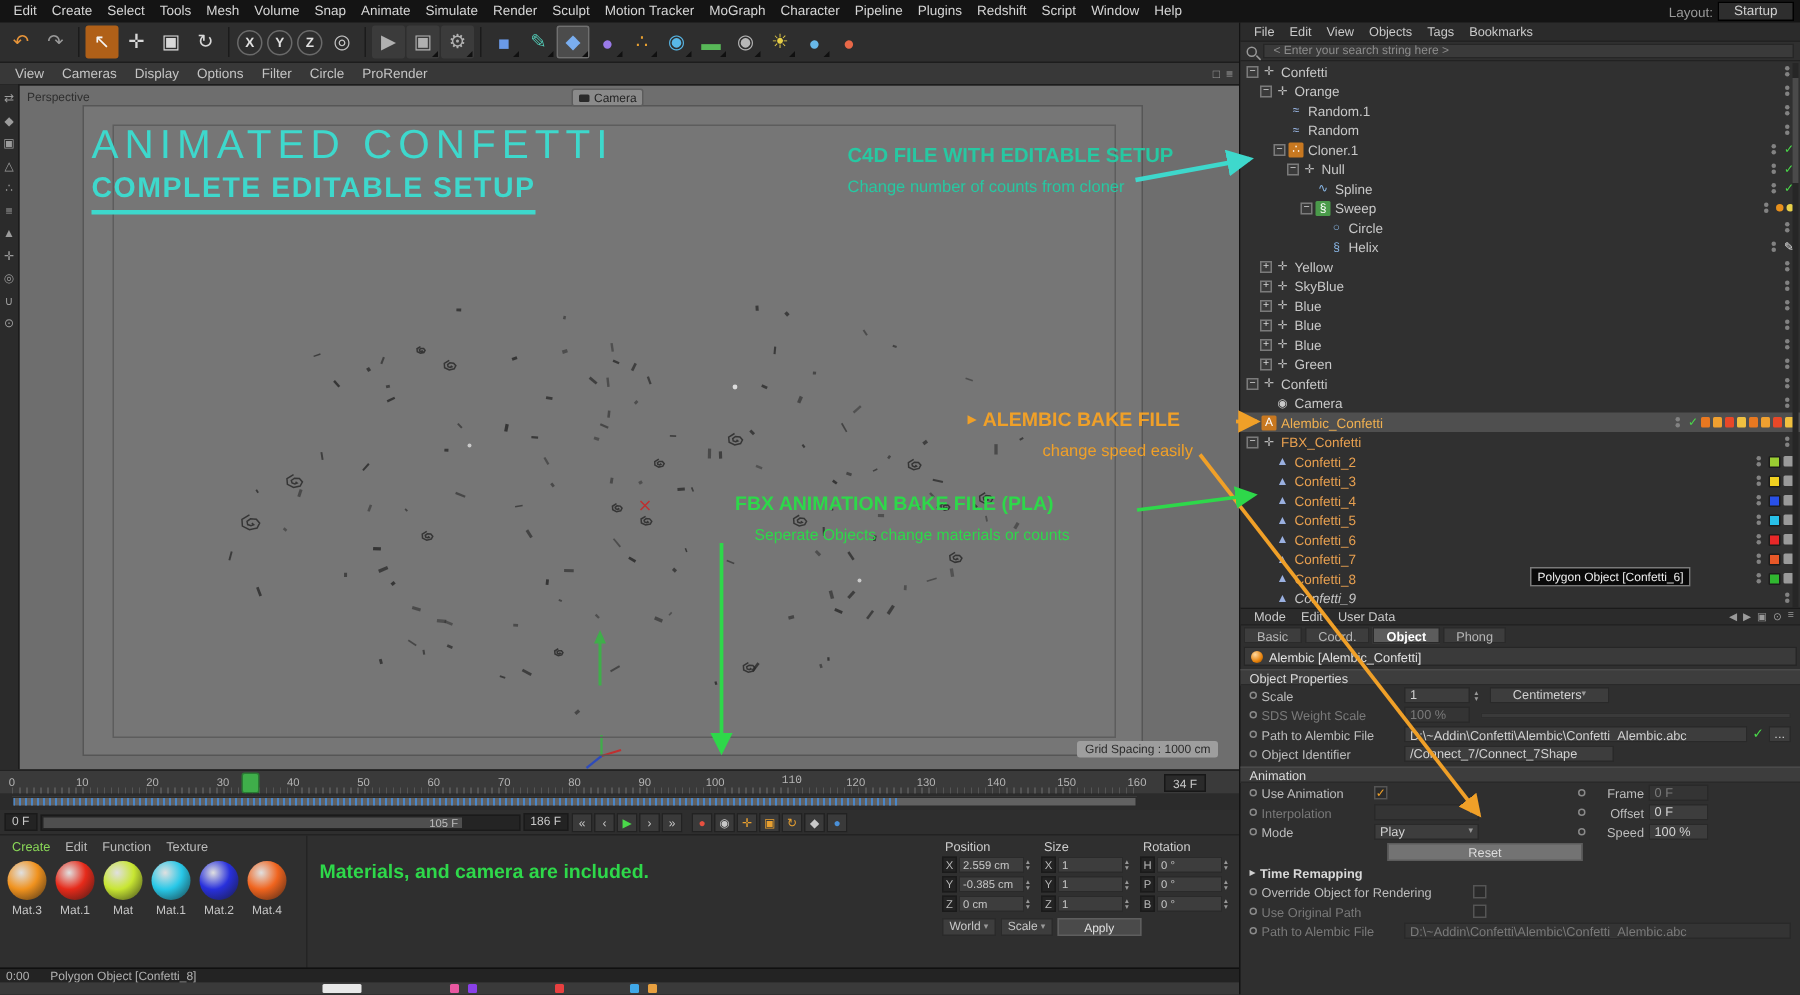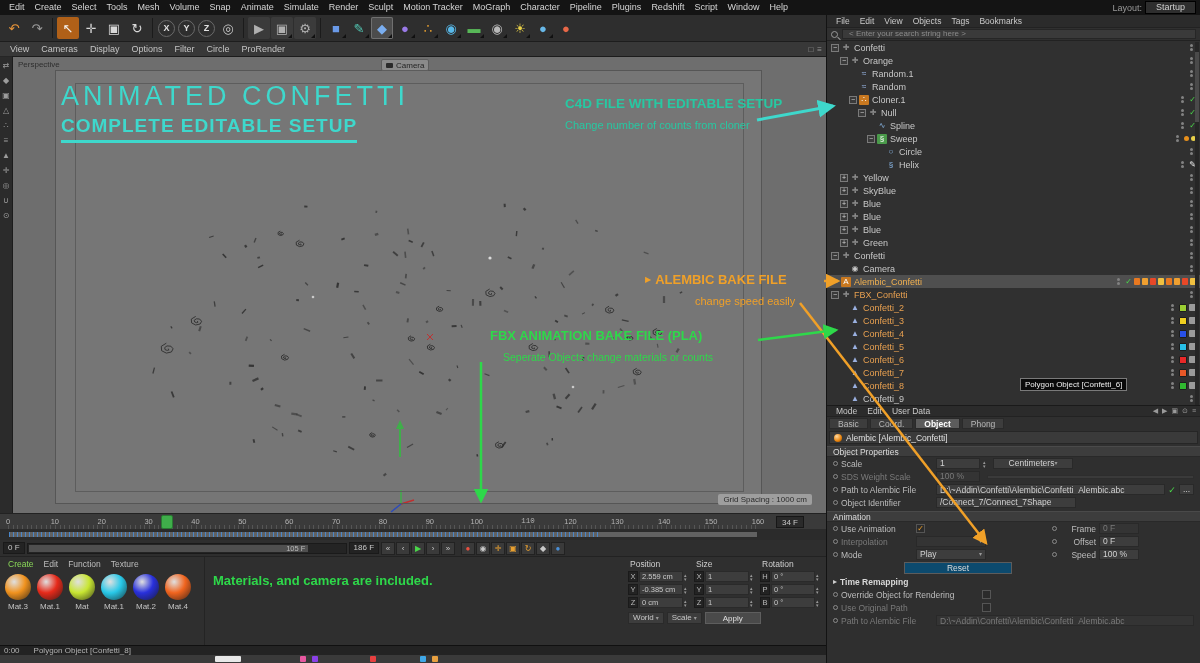--- a/index.html
+++ b/index.html
@@ -125,21 +125,21 @@
   .kdot{width:5px;height:5px;border:1px solid #8a8a8a;border-radius:50%;flex:none}
   .achip{display:flex;align-items:center;background:#3d3d3d;border:1px solid #292929;height:11px;line-height:9px;padding:0 3px;color:#d2d2d2;white-space:nowrap}
   .achip.dim,.dim{color:#7a7a7a}
   .achip.dim{background:#343434}
   .cb{width:9px;height:9px;background:#2b2b2b;border:1px solid #555;display:flex;align-items:center;justify-content:center;font-size:8px;color:#f0a028;flex:none}
   .cb.empty{color:transparent}
   .green-check{color:#4ad84a;font-weight:bold;font-size:9px}
   .slider-dim{flex:1;height:4px;background:#3a3a3a;border:1px solid #2d2d2d;margin-left:4px}
   .rgroup{margin-left:auto;margin-right:55px;display:flex;gap:3px;align-items:center}
   .rlabel{width:36px;text-align:right;color:#bdbdbd}
-  .reset-btn{margin:1px 0 1px 77px;width:108px;height:12px;background:#0c4a6e;border:1px solid #5c5c5c;text-align:center;font-size:8.5px;line-height:11px;color:#dcdcdc}
+  .reset-btn{margin:1px 0 1px 98px;width:130px;height:12px;background:#737373;border:1px solid #5c5c5c;text-align:center;font-size:8.5px;line-height:11px;color:#dcdcdc}
   .w40{width:40px}.w44{width:44px}.w70{width:70px}.w80{width:80px}.w140{width:140px}
   .grow{flex:1;overflow:hidden;text-overflow:ellipsis;display:block;line-height:10px}
   .collapse-ic{color:#d0d0d0;font-size:8px}
   .bold{font-weight:bold;color:#d8d8d8}
   
   #om-tooltip{position:absolute;left:1020px;top:378px;background:#0a0a0a;border:1px solid #7a7a7a;color:#ededed;font-size:8px;padding:1px 4px;z-index:40;white-space:nowrap}
   #arrows{position:absolute;left:0;top:0;z-index:60;pointer-events:none}
 </style>
 </head>
 <body>
@@ -941,21 +941,21 @@
             <i></i>
             <i></i>
           </span>
           <span class="tag-mat" style="background: rgb(48, 184, 48);"></span>
           <span class="tag-gray"></span>
         </span>
       </div>
       <div class="trow" style="padding-left: 13px;">
         <span class="texp-sp"></span>
         <span class="ticon" style="color: rgb(154, 176, 224);">▲</span>
-        <span class="tlabel" style="color: rgb(200, 200, 200);">Confetti_9</span>
+        <span class="tlabel" style="color: rgb(200, 200, 200); font-style: italic;">Confetti_9</span>
         <span class="ttags">
           <span class="dots">
             <i></i>
             <i></i>
           </span>
         </span>
       </div>
     </div>
   <div id="om-scroll">
       <i></i>

